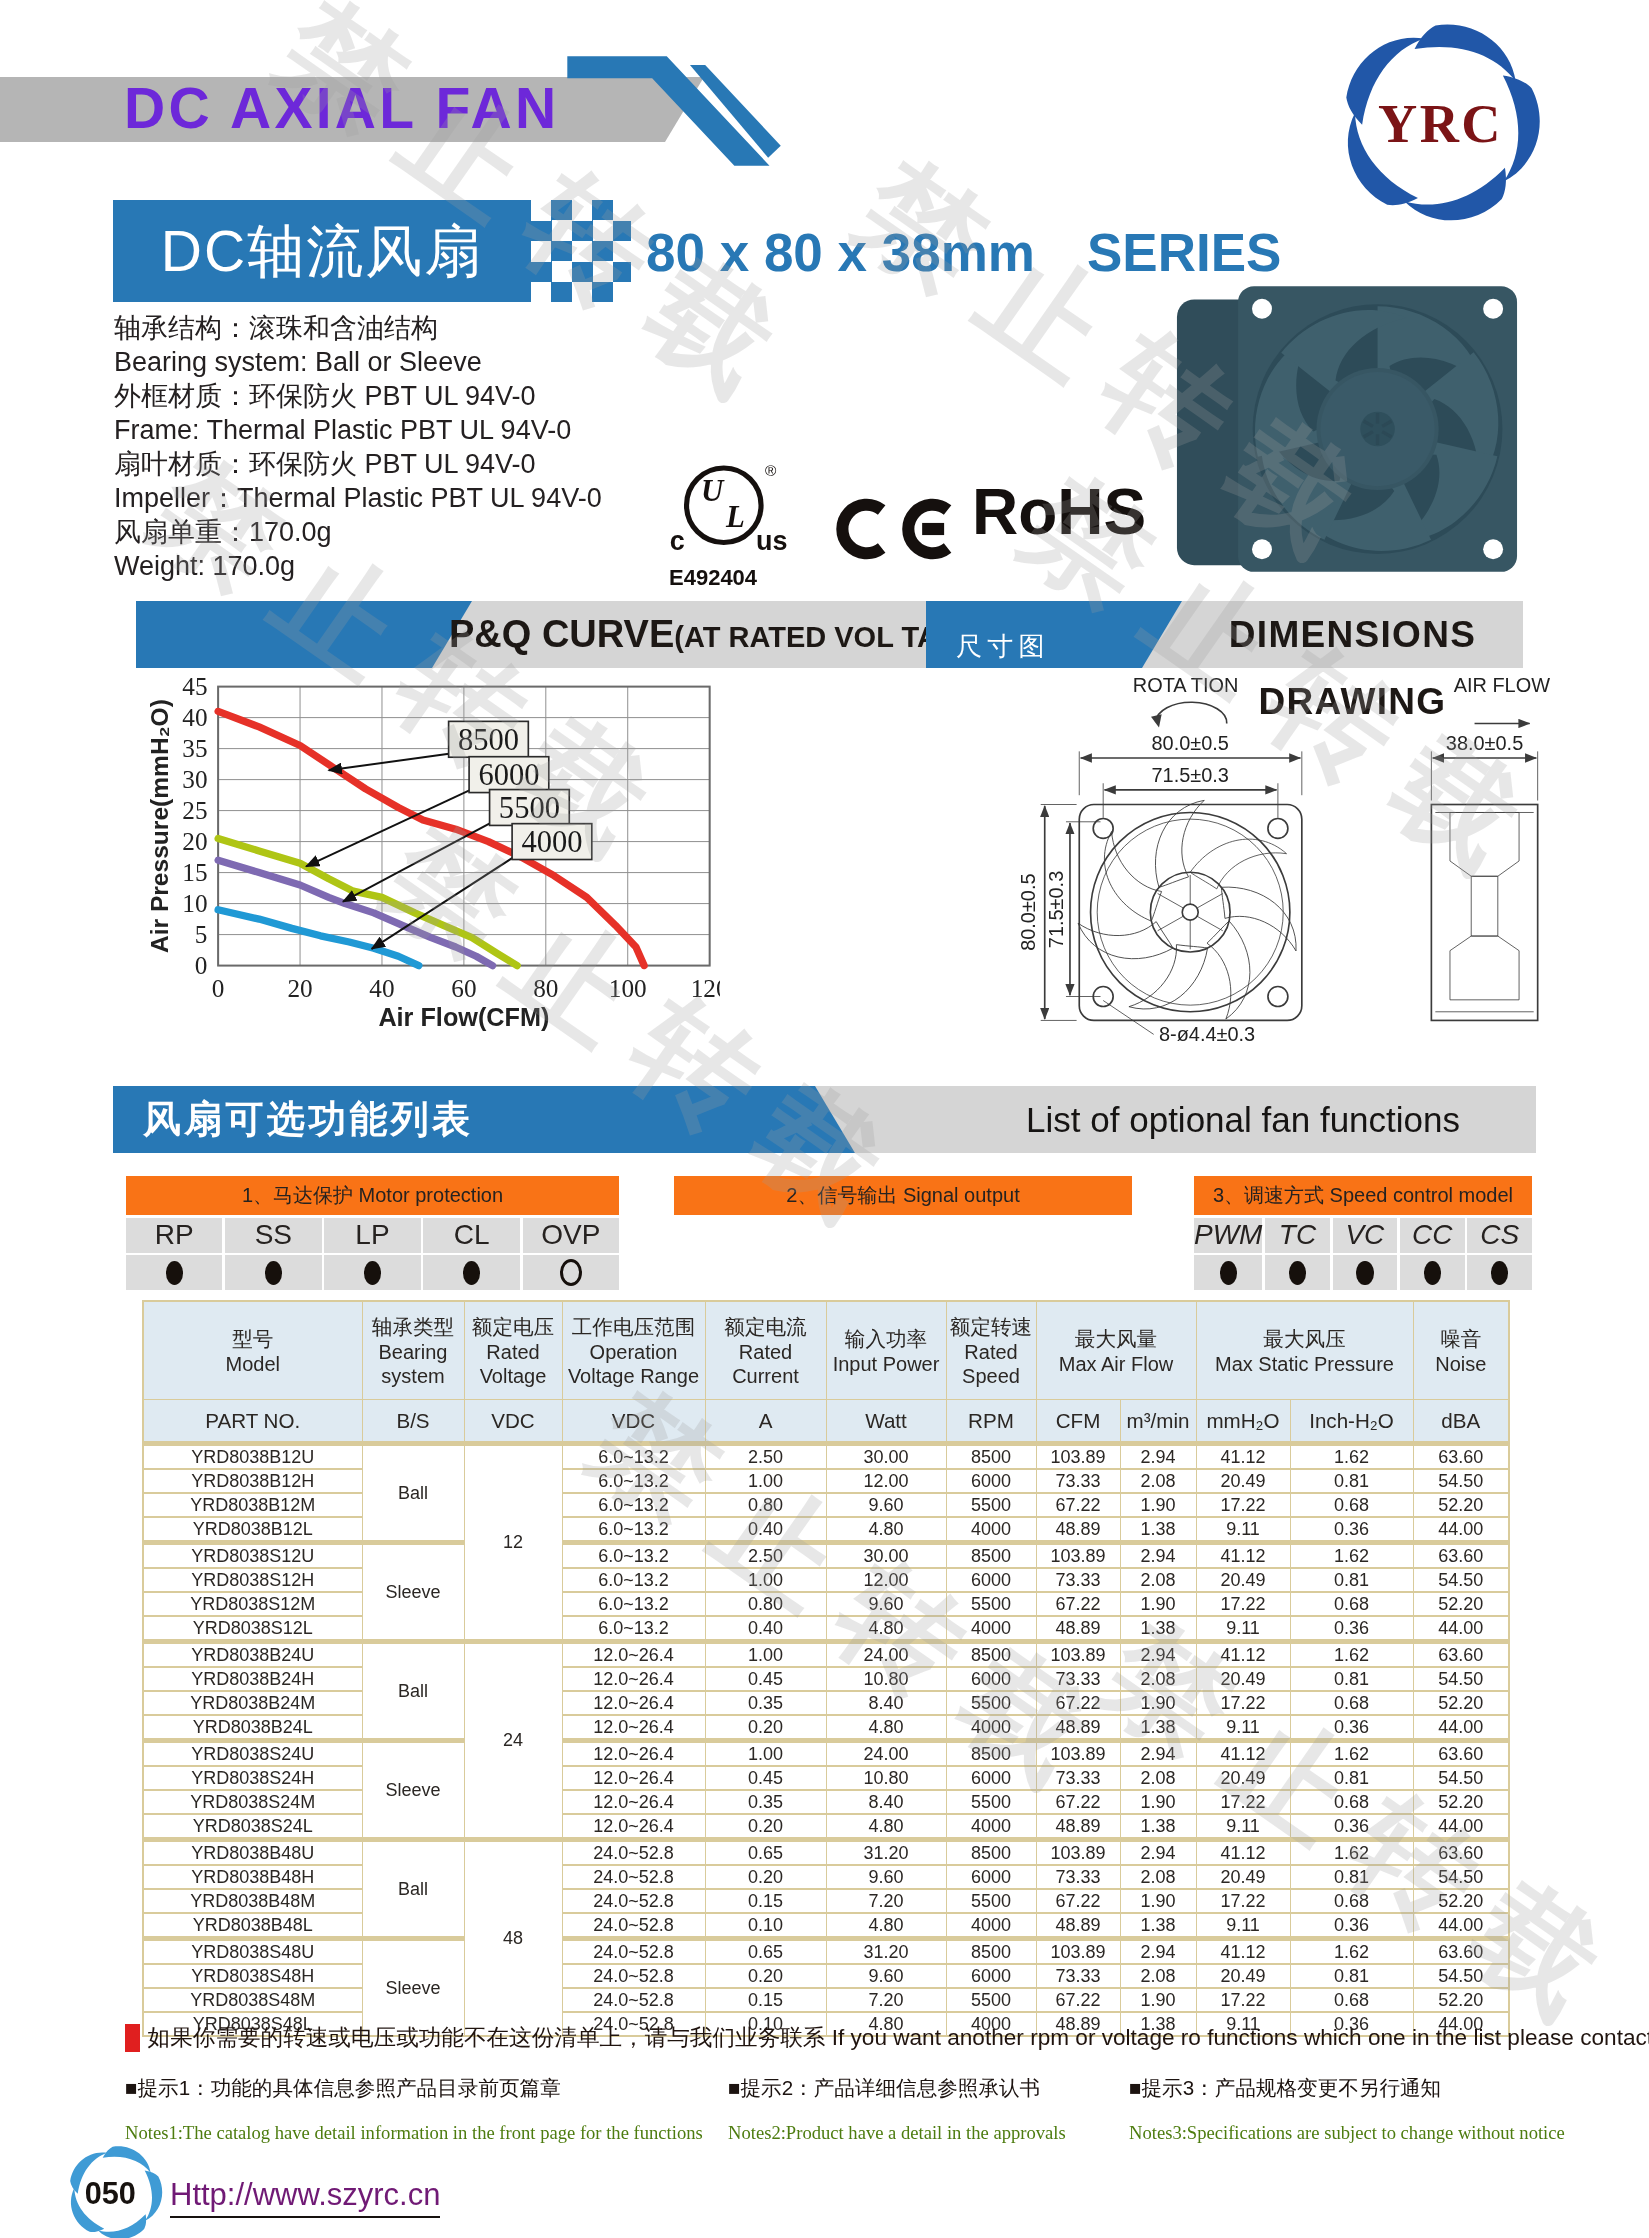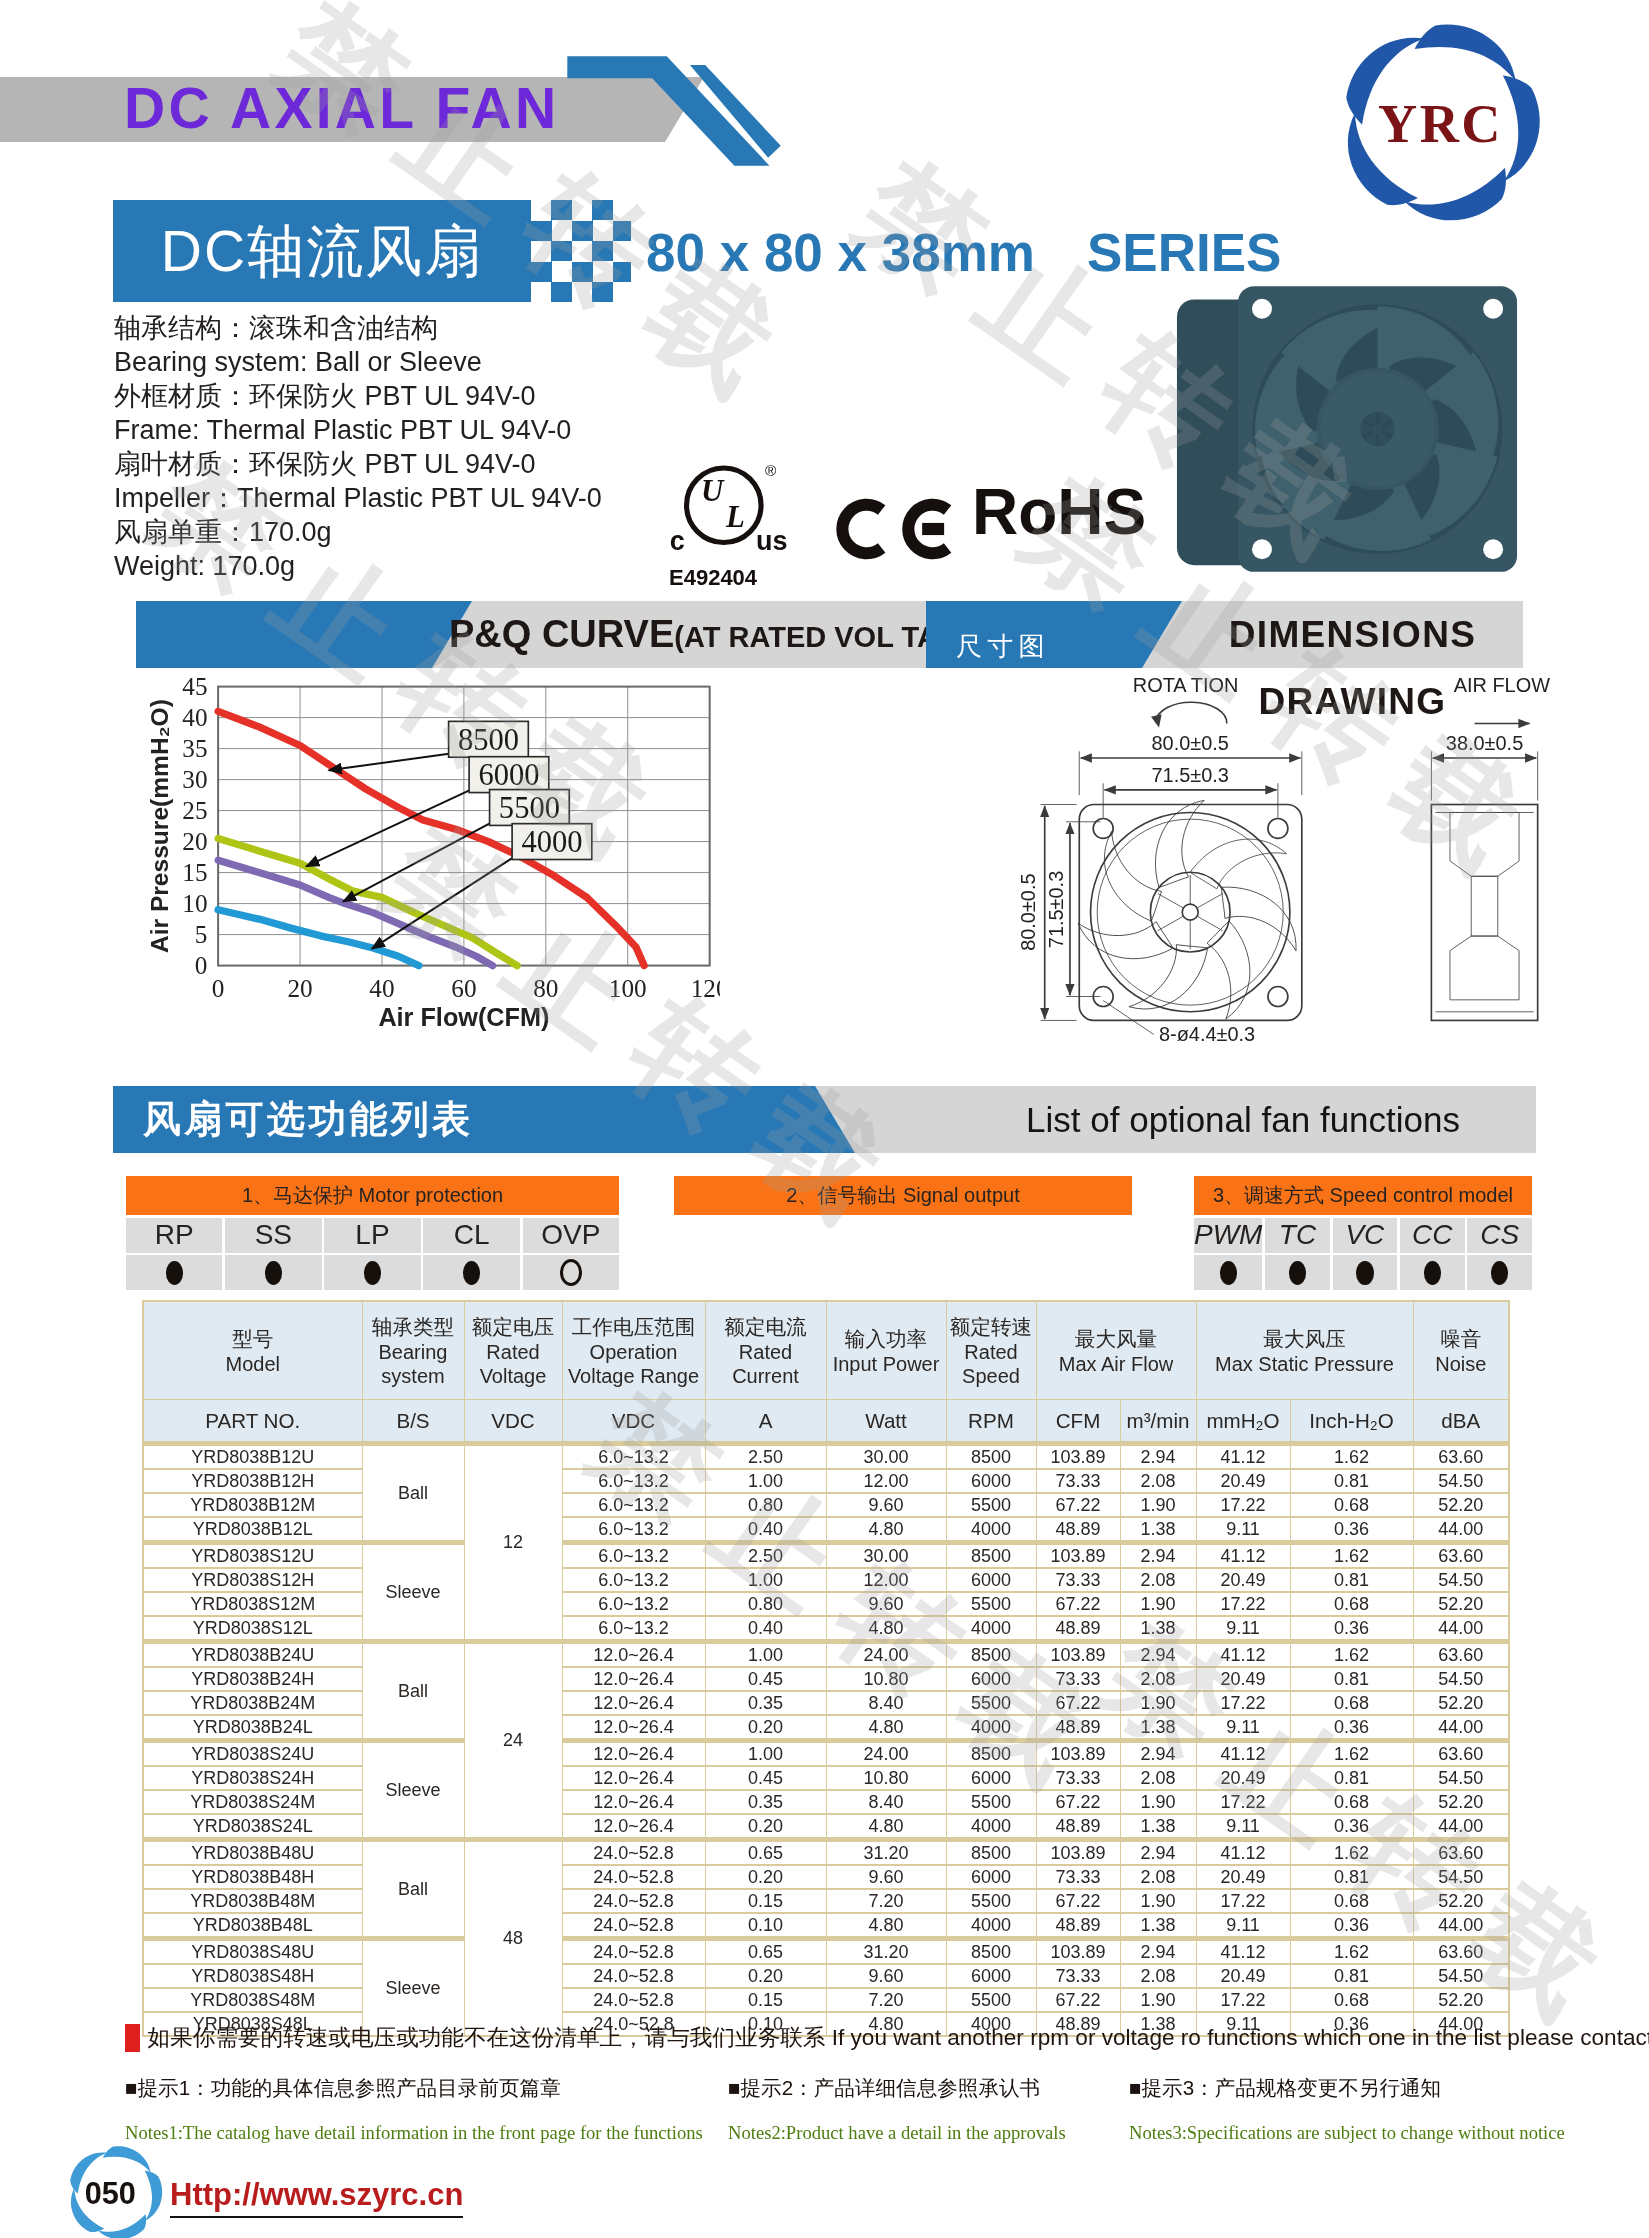--- a/index.html
+++ b/index.html
@@ -79,21 +79,21 @@
   #contact-note{left:125px;top:2022px;font-size:22.6px;color:#20140f;display:flex;align-items:center;gap:8px;white-space:nowrap}
   .chip{width:14.6px;height:28px;background:#e01f1f;flex:none}
   .note{position:absolute;top:2074px}
   .note-cn{font-size:20.6px;color:#1c1310}
   .note-en{margin-top:20px;font-size:18.6px;font-family:"Liberation Serif",serif;color:#4d7c0f}
   #note-0{left:125px;width:619px}
   #note-1{left:728px;width:399px}
   #note-2{left:1129px;width:452px}
   
   #footer-logo{left:65px;top:2143px;width:100px;height:100px}
-  #footer-url{left:170px;top:2177px;font-size:31px;font-weight:bold;color:#b91c1c;
+  #footer-url{left:170px;top:2177px;font-size:31px;font-weight:normal;color:#701a75;
     border-bottom:2px solid #17120f;padding-bottom:3.3px}
   
   .wm{position:absolute;font-size:120px;font-weight:bold;letter-spacing:30px;color:#9e9e9e;
     opacity:.24;white-space:nowrap;pointer-events:none;z-index:40}
   .dline{stroke:#3b3b3b;stroke-width:2.5;fill:none}
   .dthin{stroke:#3b3b3b;stroke-width:1.2;fill:none}
   .dtxt{font-family:"Liberation Sans",sans-serif;font-size:30px;fill:#222}
 </style>
 </head>
 <body>

